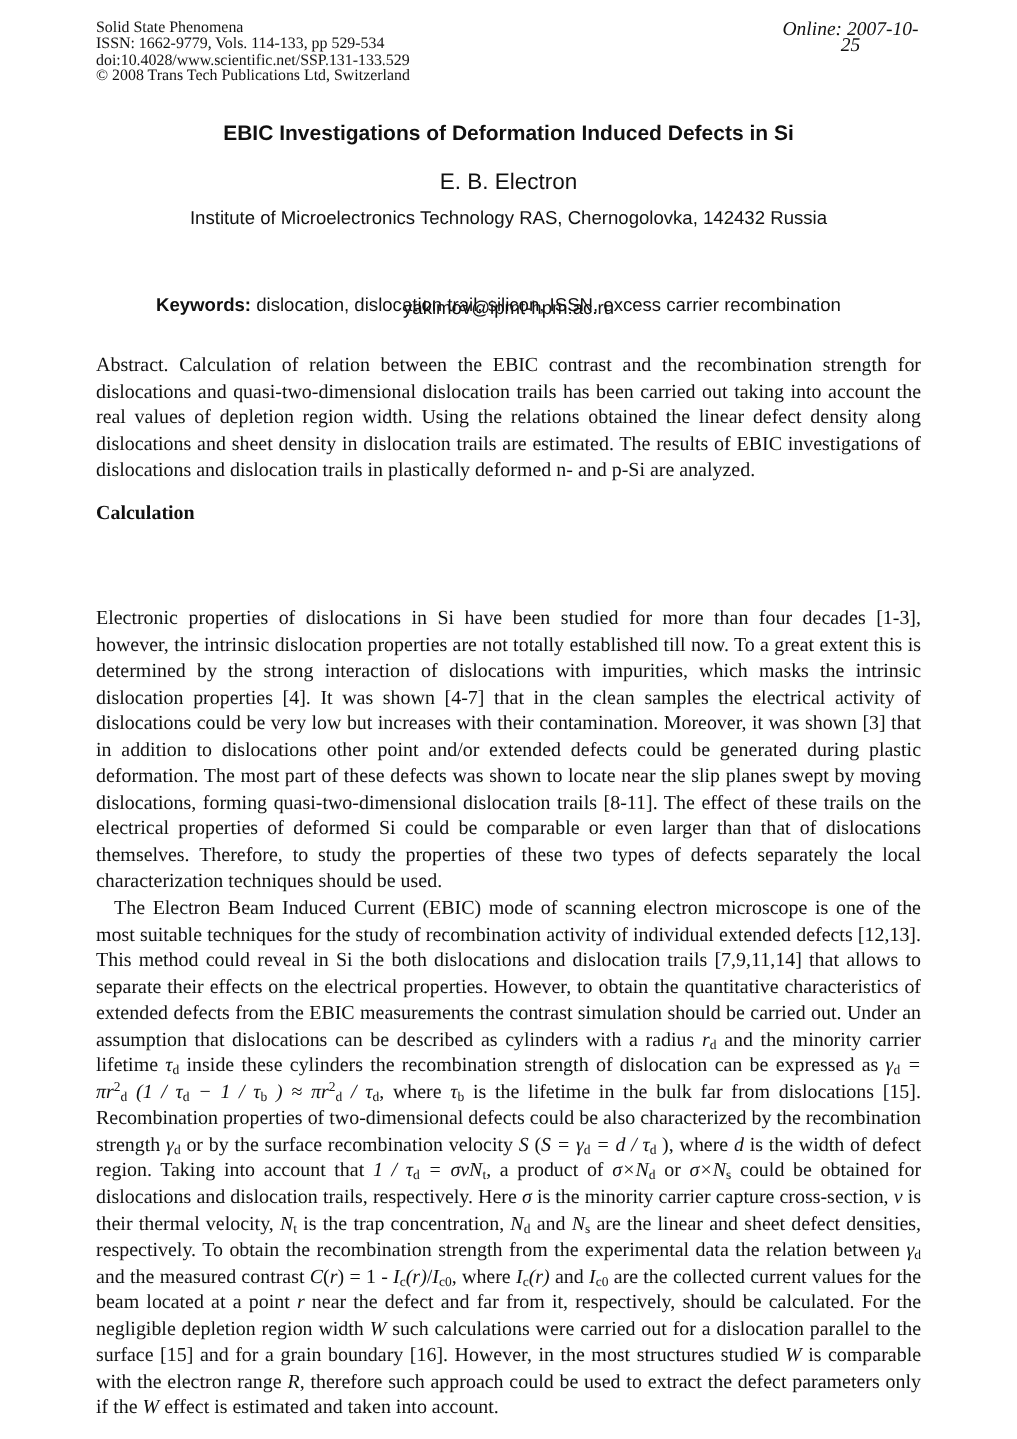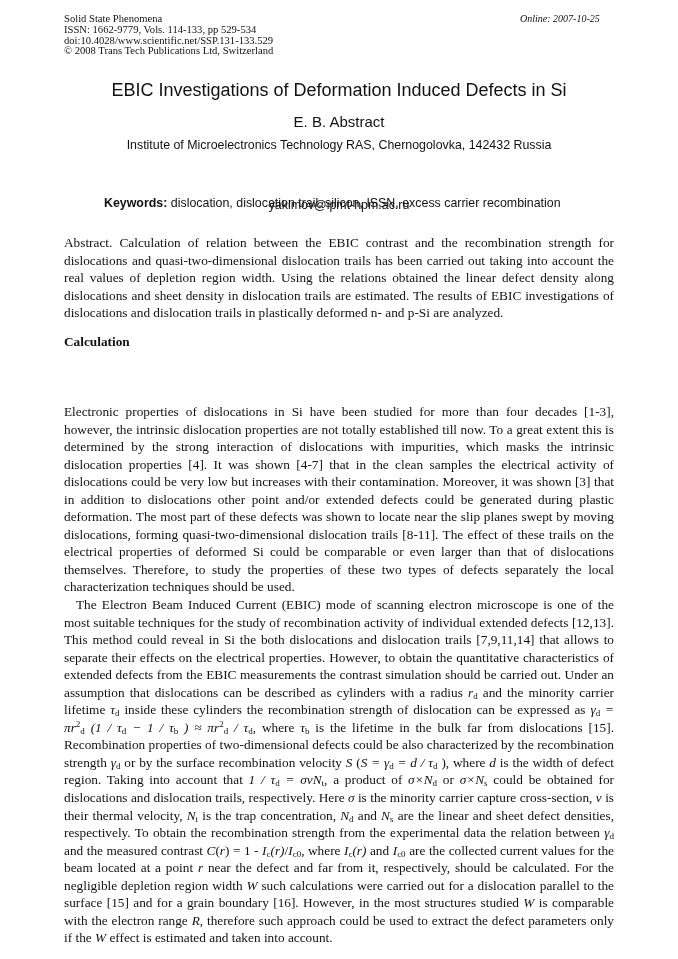--- a/index.html
+++ b/index.html
@@ -1,20 +1,20 @@
 <!DOCTYPE html>
 <html><head>
 <meta charset="utf-8">
 <style>
   html, body { margin:0; padding:0; background:#ffffff; }
   body { width:678px; height:959px; position:relative; overflow:hidden; color:#111; }
   .hdr { position:absolute; left:64px; top:14px; font-family:"Liberation Serif", serif; font-size:10.6px; line-height:10.8px; }
-  .hdr-right { position:absolute; left:520px; top:14px; width:94px; text-align:left; font-family:"Liberation Serif", serif; font-style:italic; font-size:10px; line-height:10.8px; }
+  .hdr-right { position:absolute; left:520px; top:14px; width:94px; text-align:center; font-family:"Liberation Serif", serif; font-style:italic; font-size:13px; line-height:10.8px; }
   .center { position:absolute; left:0; width:678px; text-align:center; font-family:"Liberation Sans", sans-serif; }
-  .title { top:80px; font-size:18px; font-weight:normal;text-align:center; }
+  .title { top:80px; font-size:14px; font-weight:bold;text-align:center; }
   .author { top:113px; font-size:15px; }
   .affil { top:138px; font-size:12.4px; }
   .email { top:162px; font-size:12.4px;margin-top:36px; }
   .keywords { position:absolute; left:64px; top:196px; font-family:"Liberation Sans", sans-serif; font-size:12.4px; }
   .keywords b { font-weight:bold;padding-left:40px; }
   .block { position:absolute; left:64px; width:550px; font-family:"Liberation Serif", serif; font-size:13.3px; line-height:17.55px; text-align:justify; }
   .block p { margin:0; }
   .abstract { top:234px; }
   .abstract b { font-weight:normal; }
   .section-title { position:absolute; left:64px; top:334px; font-family:"Liberation Serif", serif; font-weight:bold; font-size:13.3px; }
@@ -31,21 +31,21 @@
   <div class="hdr">
     <div>Solid State Phenomena</div>
     <div>ISSN: 1662-9779, Vols. 114-133, pp 529-534</div>
     <div>doi:10.4028/www.scientific.net/SSP.131-133.529</div>
     <div>© 2008 Trans Tech Publications Ltd, Switzerland</div>
   </div>
   <div class="hdr-right">Online: 2007-10-25</div>
 </div>
 
 <div class="center title">EBIC Investigations of Deformation Induced Defects in Si</div>
-<div class="center author">E. B. Abstract</div>
+<div class="center author">E. B. Electron</div>
 <div class="center affil">Institute of Microelectronics Technology RAS, Chernogolovka, 142432 Russia</div>
 <div class="center email">yakimov@ipmt-hpm.ac.ru</div>
 
 <div class="keywords">
   <b>Keywords:</b>
   <span>dislocation, dislocation trail, silicon, ISSN, excess carrier recombination</span>
 </div>
 
 <div class="block abstract">
   <p><b>Abstract.</b> <span>Calculation of relation between the EBIC contrast and the recombination strength for dislocations and quasi-two-dimensional dislocation trails has been carried out taking into account the real values of depletion region width. Using the relations obtained the linear defect density along dislocations and sheet density in dislocation trails are estimated. The results of EBIC investigations of dislocations and dislocation trails in plastically deformed n- and p-Si are analyzed.</span></p>

